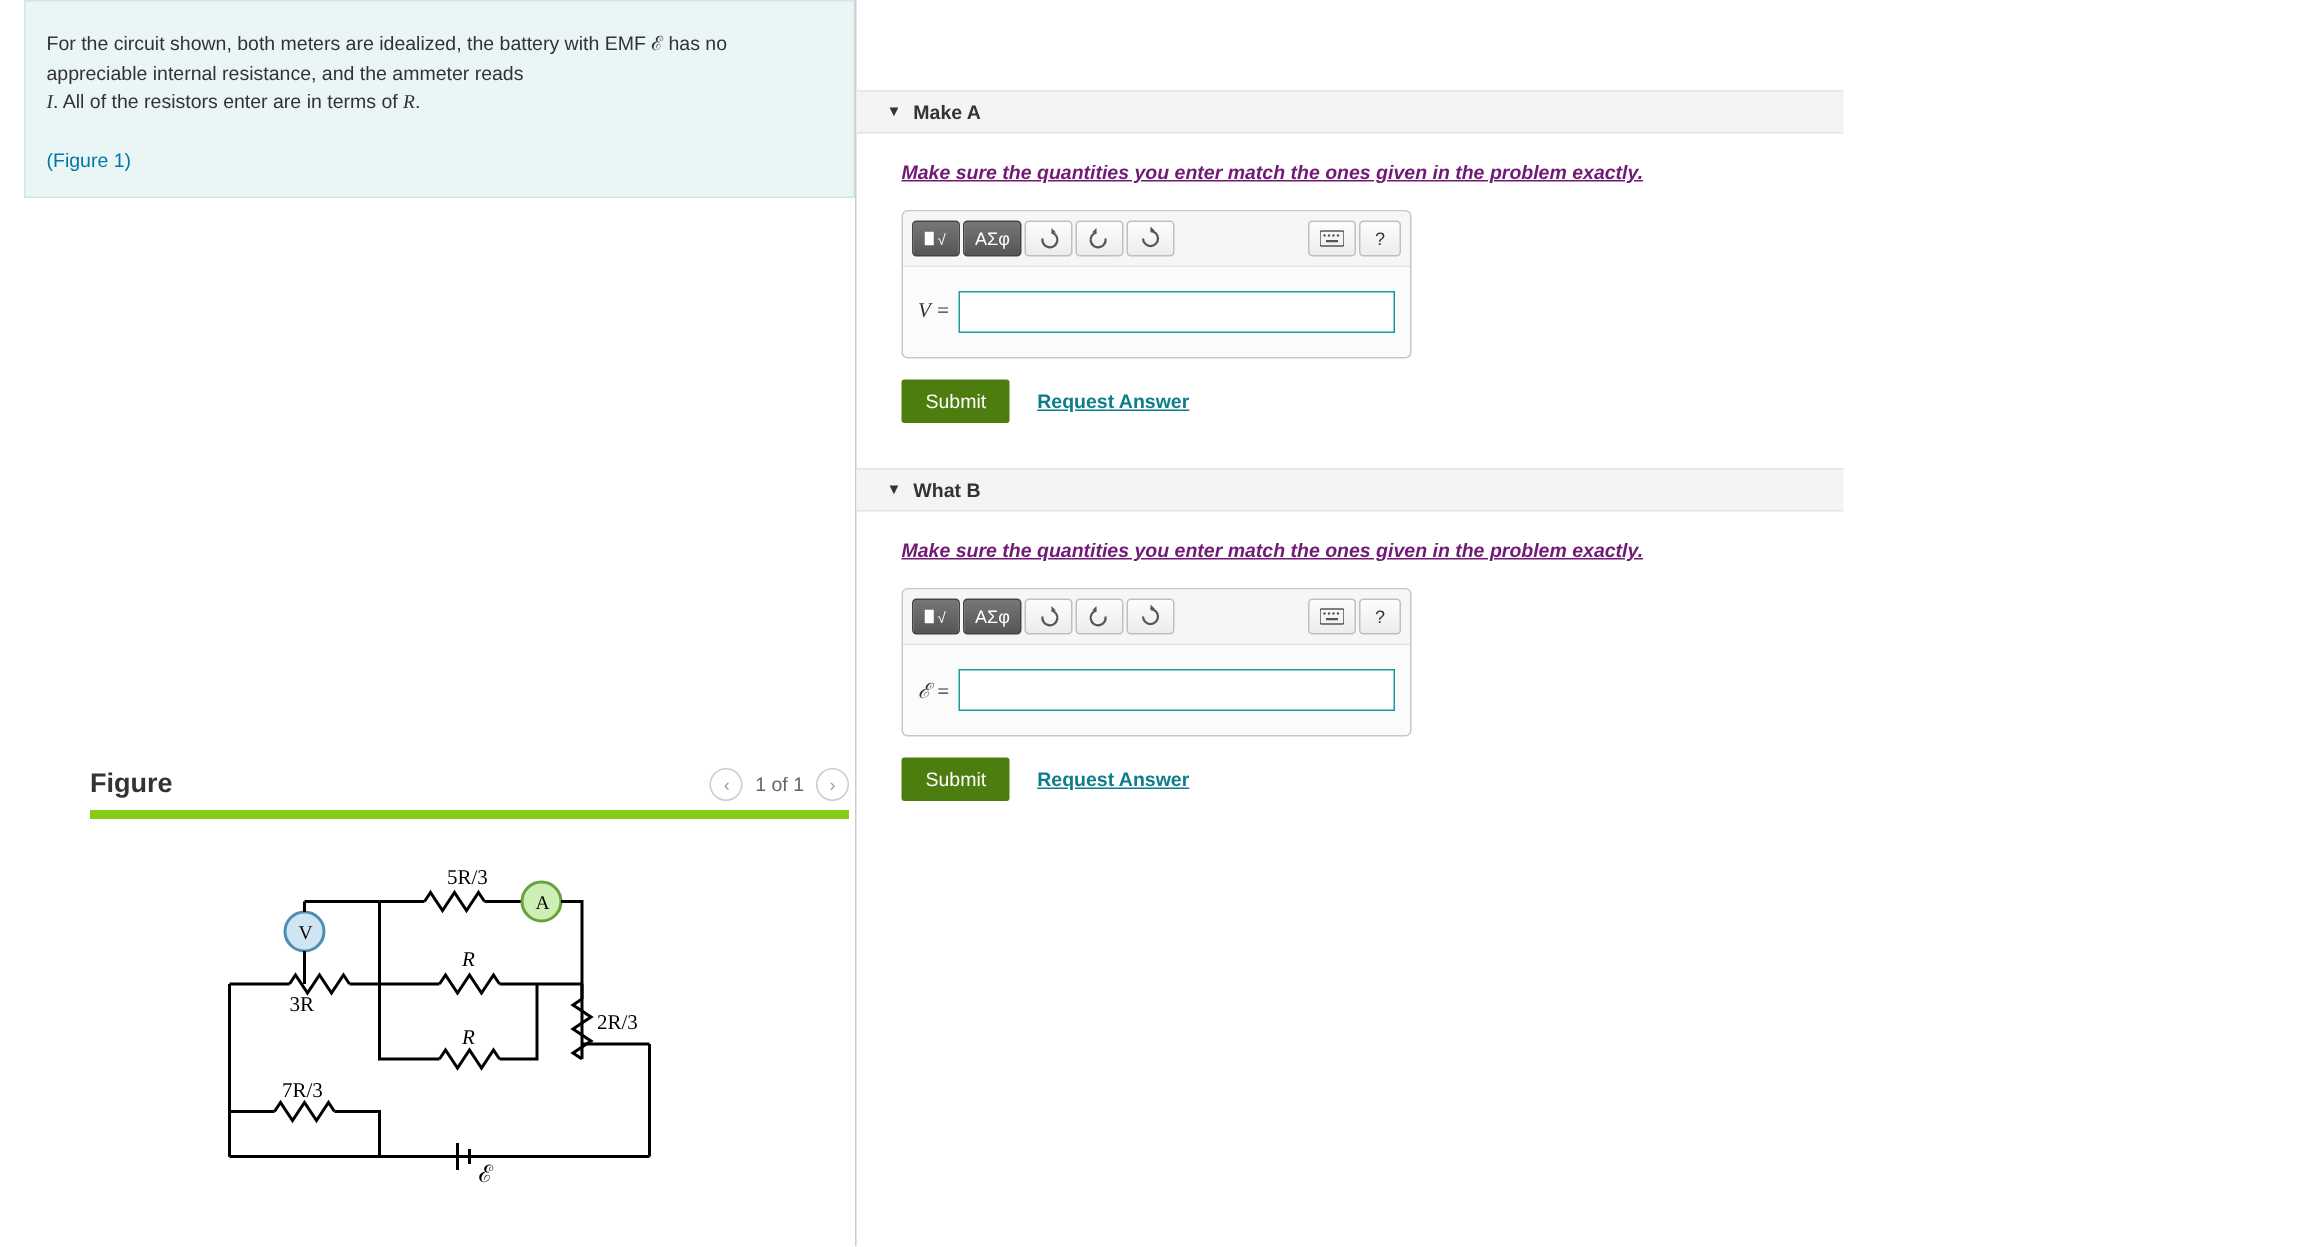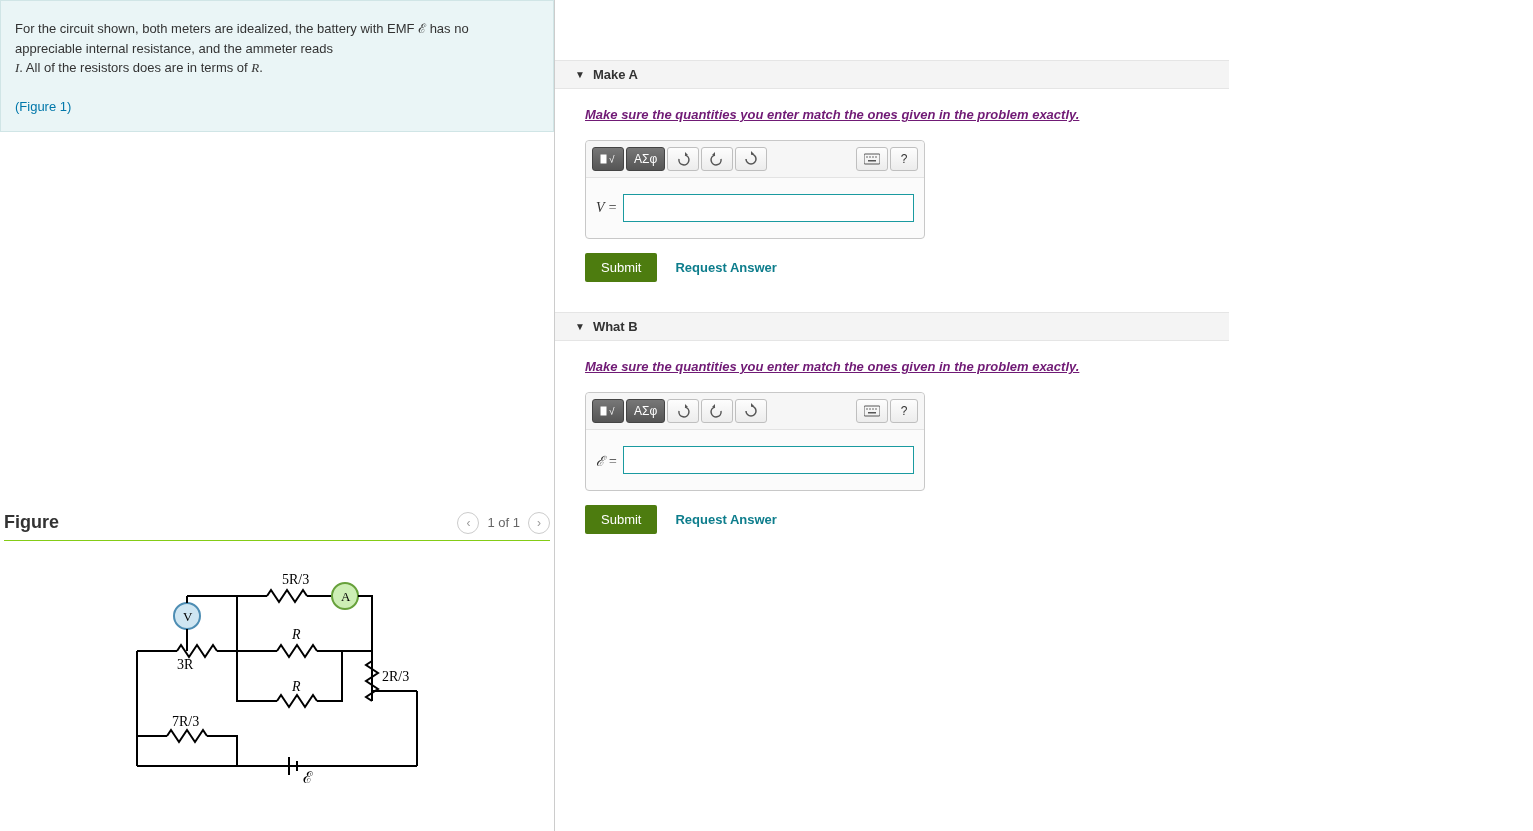--- a/index.html
+++ b/index.html
@@ -3,38 +3,39 @@
 <meta charset="utf-8">
 <style>
   * { box-sizing: border-box; }
   body {
     margin: 0;
     font-family: Arial, Helvetica, sans-serif;
     font-size: 13px;
     color: #333;
     background: #fff;
   }
-  .container { display: flex; width: 1229px; min-height: 831px; }
+  .container { display: flex; width: 1229px; min-height: 831px; padding-left: 16px; }
   .left { width: 555px; border-right: 1px solid #ccc; padding: 0; }
   .right { flex: 1; padding: 0; }
   .problem-box {
     background: #eaf5f6;
     border: 1px solid #d0e5e6;
     padding: 18px 14px 14px 14px;
     margin: 0 0 10px 0;
     line-height: 1.5;
   }
   .problem-box .link { color: #0077aa; text-align: right; }
   .figure-section { margin-top: 380px; padding: 0 4px; }
   .figure-header {
     display: flex;
     justify-content: space-between;
-    border-bottom: 1px solid #84cc16;
+    border-bottom: 6px solid #84cc16;
     padding-bottom: 6px;
     margin-bottom: 20px;
+    margin-left: 40px;
   }
   .figure-title { font-size: 18px; font-weight: bold; color: #333; }
   .figure-nav { display: flex; align-items: center; gap: 8px; color: #666; }
   .nav-btn {
     width: 22px; height: 22px; border: 1px solid #ccc; border-radius: 50%;
     display: flex; align-items: center; justify-content: center;
     color: #999; font-size: 12px; cursor: pointer; background: #fff;
   }
   .circuit { width: 320px; margin: 10px auto 0 auto; position: relative; }
 
@@ -74,34 +75,34 @@
   .var-label { font-style: italic; font-family:"Times New Roman",serif; font-size:14px; margin-right:6px; }
   .answer-input {
     flex:1; border:1px solid #1a9aa0; height:28px; padding:2px 6px;
     font-size:13px; outline:none; background:#fff;
   }
   .actions { display:flex; align-items:center; gap:18px; }
   .submit-btn {
     background:#4d7c0f; color:#fff; border:none; padding:7px 16px;
     font-size:13px; cursor:pointer; border-radius:2px;
   }
-  .request-link { color:#0d7d8c; font-weight:bold; cursor:pointer; font-size:13px; }
+  .request-link { color:#0d7d8c; font-weight:bold; text-decoration:underline; cursor:pointer; font-size:13px; }
   .feedback { color:#0d7d8c; padding:20px 30px; cursor:pointer; font-size:14px; }
   .mathit { font-family:"Times New Roman",serif; font-style:italic; }
   .mathscr { font-family:"Times New Roman",serif; }
   .top-space { height: 60px; }
 </style>
 </head>
 <body>
 
 <div class="container">
   <div class="left">
     <div class="problem-box">
       <span>For the circuit shown, both meters are idealized, the battery with EMF </span><span class="mathscr">ℰ</span><span> has no appreciable internal resistance, and the ammeter reads</span><br>
-      <span class="mathit">I</span><span>. All of the resistors does are in terms of </span><span class="mathit">R</span><span>.</span>
+      <span class="mathit">I</span><span>. All of the resistors enter are in terms of </span><span class="mathit">R</span><span>.</span>
       <br><br>
       <span class="link">(Figure 1)</span>
     </div>
 
     <div class="figure-section">
       <div class="figure-header">
         <div class="figure-title">Figure</div>
         <div class="figure-nav">
           <div class="nav-btn">‹</div>
           <span>1 of 1</span>

